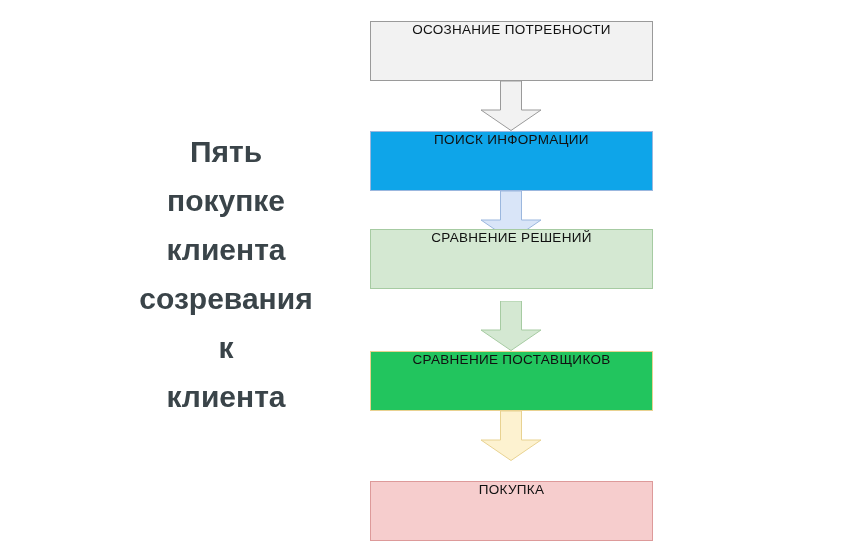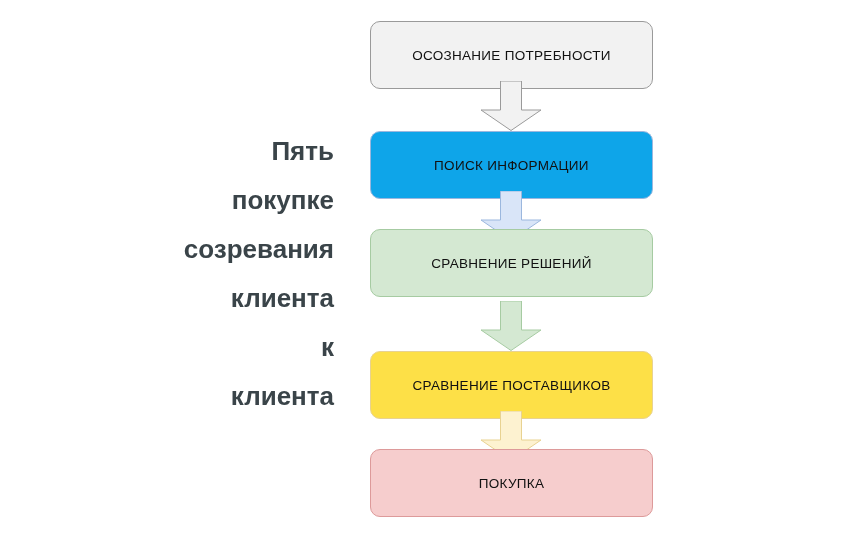--- a/index.html
+++ b/index.html
@@ -22,23 +22,23 @@
     width: 850px;
     height: 541px;
   }
 
   
   #title-block {
     position: absolute;
     left: 118px;
     top: 127px;
     width: 216px;
-    text-align: right;
+    text-align: center;
     color: #3a4449;
-    font-size: 26px;
+    font-size: 30px;
     font-weight: bold;
     line-height: 49px;
     letter-spacing: 0px;
     white-space: normal;
   }
   #title-block .tline {
     display: block;
   }
 
   
@@ -47,30 +47,28 @@
     left: 370px;
     top: 21px;
     width: 283px;
     height: 500px;
   }
 
   .stage {
     position: absolute;
     left: 0;
     width: 283px;
-    height: 68px;
+    height: 60px;
     box-sizing: border-box;
     display: flex;
-    align-items: center;
     justify-content: center;
     font-size: 13.5px;
     color: #111111;
     letter-spacing: 0.3px;
     text-align: center;
-    border-radius: 10px;
   }
   .stage-label {
     display: block;
     padding: 0 6px;
   }
 
   
   .arrow {
     position: absolute;
     left: 110px;
@@ -84,22 +82,22 @@
   }
 </style>
 </head>
 <body style="background: rgb(255, 255, 255);">
 
 <div id="canvas">
 
   <div id="title-block" style="color: rgb(58, 68, 73);">
     <span class="tline">Пять</span>
     <span class="tline">покупке</span>
+    <span class="tline">клиента</span>
     <span class="tline">созревания</span>
-    <span class="tline">клиента</span>
     <span class="tline">к</span>
     <span class="tline">клиента</span>
   </div>
 
   <div id="flow">
 
     <div class="stage" id="stage-1" style="top: 0px; background: rgb(242, 242, 242); border: 1px solid rgb(154, 154, 154);">
       <span class="stage-label">ОСОЗНАНИЕ ПОТРЕБНОСТИ</span>
     </div>
     <div class="arrow" id="arrow-1" style="top: 60px;">
@@ -119,27 +117,27 @@
 
     <div class="stage" id="stage-3" style="top: 208px; background: rgb(212, 232, 210); border: 1px solid rgb(166, 203, 162);">
       <span class="stage-label">СРАВНЕНИЕ РЕШЕНИЙ</span>
     </div>
     <div class="arrow" id="arrow-3" style="top: 280px;">
       <svg viewBox="0 0 62 50" preserveAspectRatio="none" aria-hidden="true">
         <polygon class="arrow-shape" points="20.5,0 41.5,0 41.5,29 61,29 31,49.5 1,29 20.5,29" fill="#d4e8d2" stroke="#a6cba2" stroke-width="1"></polygon>
       </svg>
     </div>
 
-    <div class="stage" id="stage-4" style="top: 330px; background: #fde047; border: 1px solid rgb(232, 210, 145);">
+    <div class="stage" id="stage-4" style="top: 330px; background: #22c55e; border: 1px solid rgb(232, 210, 145);">
       <span class="stage-label">СРАВНЕНИЕ ПОСТАВЩИКОВ</span>
     </div>
     <div class="arrow" id="arrow-4" style="top: 390px;">
       <svg viewBox="0 0 62 50" preserveAspectRatio="none" aria-hidden="true">
         <polygon class="arrow-shape" points="20.5,0 41.5,0 41.5,29 61,29 31,49.5 1,29 20.5,29" fill="#fdf2d0" stroke="#e8d291" stroke-width="1"></polygon>
       </svg>
     </div>
 
-    <div class="stage" id="stage-5" style="top: 428px; background: rgb(246, 205, 205); border: 1px solid rgb(221, 154, 154);">
+    <div class="stage" id="stage-5" style="top: 460px; background: rgb(246, 205, 205); border: 1px solid rgb(221, 154, 154);">
       <span class="stage-label">ПОКУПКА</span>
     </div>
 
   </div>
 </div>
 
 </body></html>

